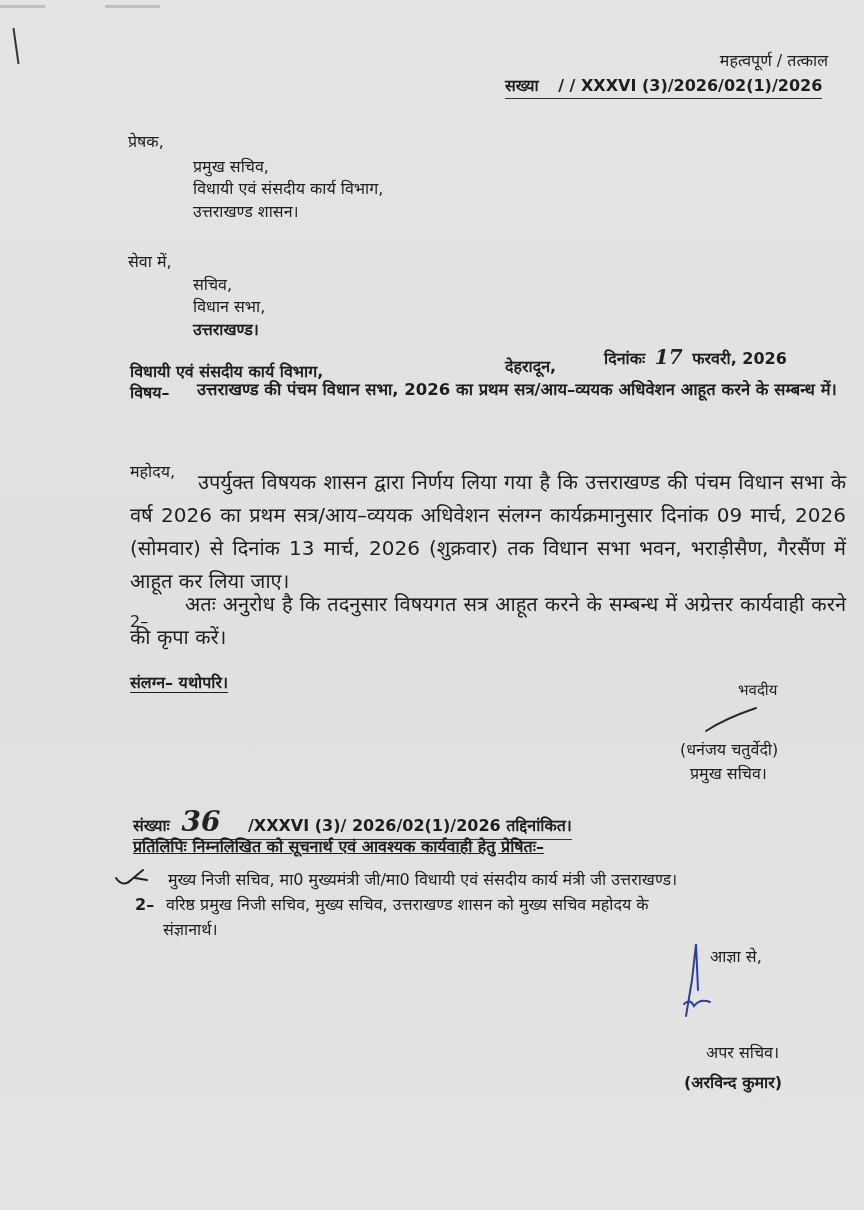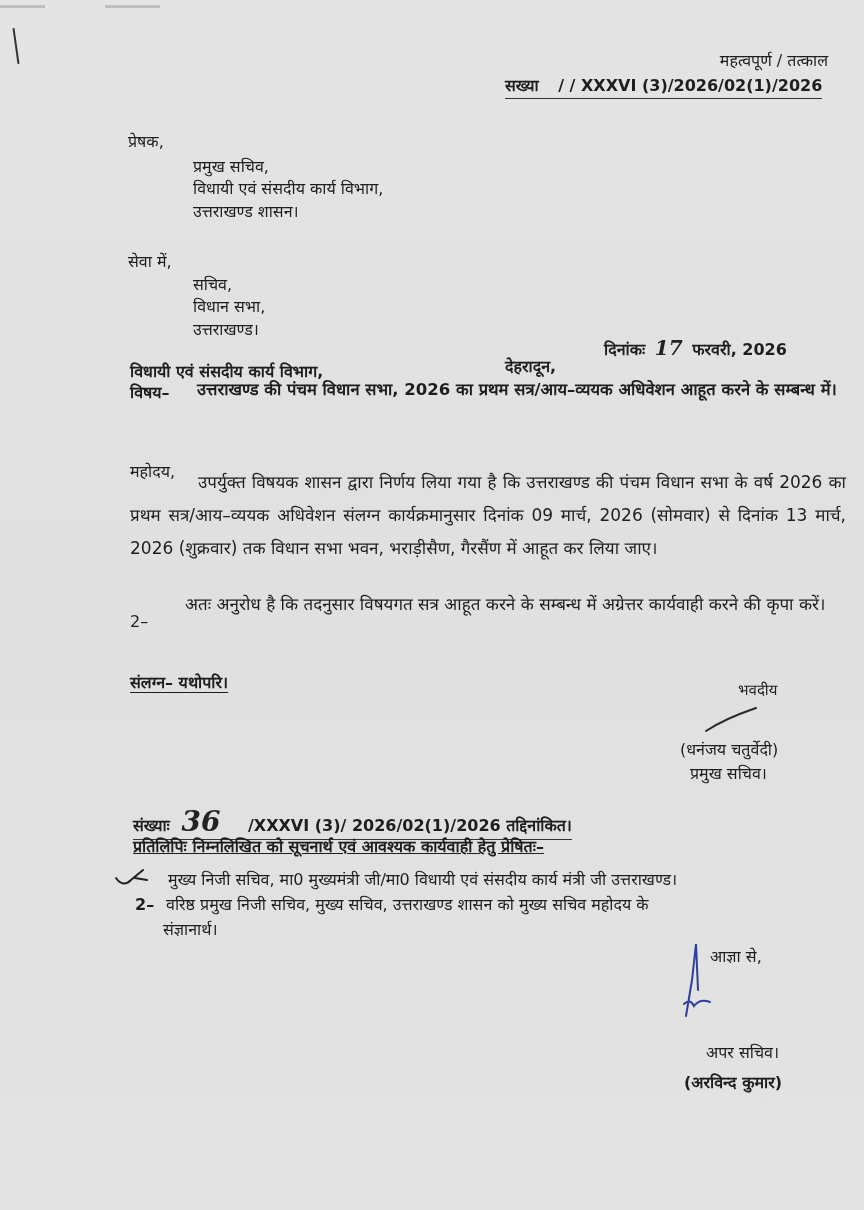--- a/index.html
+++ b/index.html
@@ -30,21 +30,21 @@
       position: absolute; height: 3px; background: #a9a9a9; opacity: 0.6;
     }
     .mark-tick {
       position: absolute; left: 15px; top: 28px; width: 2px; height: 36px;
       background: #333; transform: rotate(-8deg);
     }
     .para {
       position: absolute;
       left: 130px;
       width: 716px;
-      font-size: 17px;
+      font-size: 20px;
       line-height: 33px;
       text-align: justify;
       text-align-last: left;
     }
     .indent { text-indent: 68px; }
     .subject {
       position: absolute; left: 197px; top: 376px; width: 650px;
       font-size: 16.5px; font-weight: bold; line-height: 28px;
       text-align: justify; text-align-last: left;
     }
@@ -72,25 +72,25 @@
   </div>
 
   <div class="abs t16" style="left:128px;top:130px;">प्रेषक,</div>
   <div class="abs t16" style="left:193px;top:155px;">प्रमुख सचिव,</div>
   <div class="abs t16" style="left:193px;top:177px;">विधायी एवं संसदीय कार्य विभाग,</div>
   <div class="abs t16" style="left:193px;top:200px;">उत्तराखण्ड शासन।</div>
 
   <div class="abs t16" style="left:128px;top:250px;">सेवा में,</div>
   <div class="abs t16" style="left:193px;top:273px;">सचिव,</div>
   <div class="abs t16" style="left:193px;top:295px;">विधान सभा,</div>
-  <div class="abs t16" style="left:193px;top:318px;">उत्तराखण्ड।</div>
+  <div class="abs t16" style="left:193px;top:318px;font-weight:bold;">उत्तराखण्ड।</div>
 
   <div class="abs t16 bold" style="left:130px;top:360px;">विधायी एवं संसदीय कार्य विभाग,</div>
   <div class="abs t16 bold" style="left:505px;top:355px;">देहरादून,</div>
-  <div class="abs t16 bold" style="left:604px;top:336px;">
+  <div class="abs t16 bold" style="left:604px;top:345px;">
     <span>दिनांकः</span>
     <span class="handwritten" style="font-size:20px;margin:0 4px;">17</span>
     <span>फरवरी, 2026</span>
   </div>
 
   <div class="abs t16 bold" style="left:130px;top:381px;">विषय–</div>
   <div class="subject">उत्तराखण्ड की पंचम विधान सभा, 2026 का प्रथम सत्र/आय–व्ययक अधिवेशन आहूत करने के सम्बन्ध में।</div>
 
   <div class="abs t16" style="left:130px;top:460px;">महोदय,</div>
   <div class="para indent" style="top:466px;">उपर्युक्त विषयक शासन द्वारा निर्णय लिया गया है कि उत्तराखण्ड की पंचम विधान सभा के वर्ष 2026 का प्रथम सत्र/आय–व्ययक अधिवेशन संलग्न कार्यक्रमानुसार दिनांक 09 मार्च, 2026 (सोमवार) से दिनांक 13 मार्च, 2026 (शुक्रवार) तक विधान सभा भवन, भराड़ीसैण, गैरसैंण में आहूत कर लिया जाए।</div>

